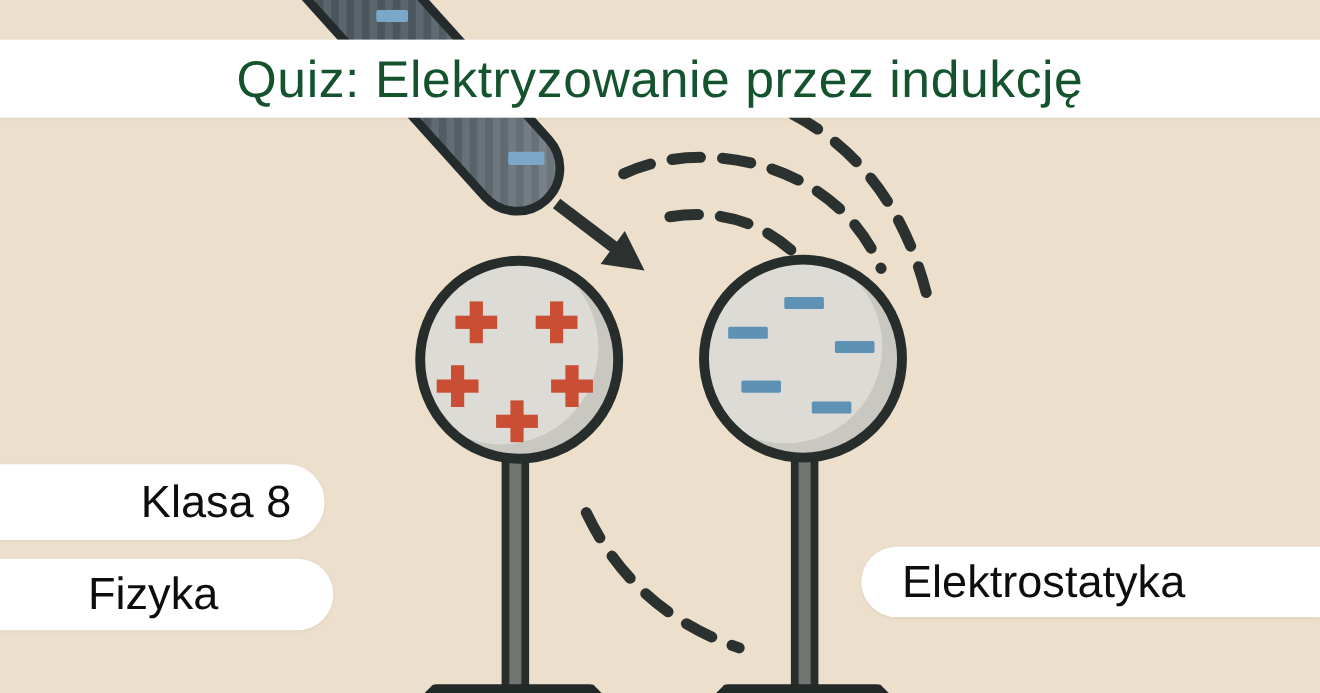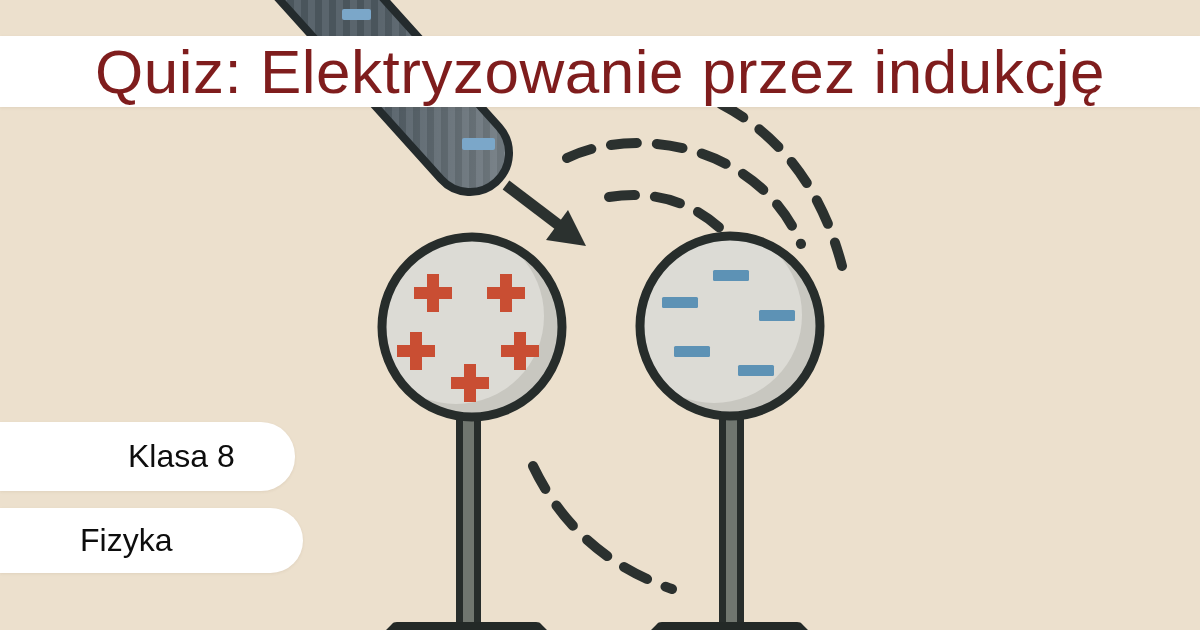--- a/index.html
+++ b/index.html
@@ -7,26 +7,26 @@
     position:relative;width:1200px;height:630px;background:#ece0cd;
     overflow:hidden;font-family:"Liberation Sans",sans-serif;
   }
   .illo{position:absolute;left:0;top:0;width:1200px;height:630px;}
   .banner{
     position:absolute;left:0;top:36px;width:100%;height:71px;background:#ffffff;
     display:flex;align-items:center;justify-content:center;
     box-shadow:0 1px 3px rgba(120,90,60,0.10);
   }
   .banner h1{
-    margin:0;font-size:62px;font-weight:400;color:#7f1d1d;letter-spacing:0.5px;
+    margin:0;font-size:47px;font-weight:400;color:#14532d;letter-spacing:0.5px;
     white-space:nowrap;
   }
   .badge{
     position:absolute;background:#ffffff;display:flex;align-items:center;
-    font-size:32px;color:#0d0d0d;box-sizing:border-box;white-space:nowrap;
+    font-size:41px;color:#0d0d0d;box-sizing:border-box;white-space:nowrap;
     box-shadow:0 1px 3px rgba(120,90,60,0.10);
   }
   .badge-grade{left:0;top:422px;width:295px;height:69px;border-radius:0 34px 34px 0;padding-left:128px;}
   .badge-subject{left:0;top:508px;width:303px;height:65px;border-radius:0 33px 33px 0;padding-left:80px;}
   .badge-topic{left:783px;right:0;top:497px;height:64px;border-radius:32px 0 0 32px;padding-left:37px;}
 </style>
 </head>
 <body>
 
 <div class="card">
@@ -136,14 +136,17 @@
   <div class="banner">
     <h1>Quiz: Elektryzowanie przez indukcję</h1>
   </div>
 
   <div class="badge badge-grade">
     <span>Klasa 8</span>
   </div>
   <div class="badge badge-subject">
     <span>Fizyka</span>
   </div>
+  <div class="badge badge-topic">
+    <span>Elektrostatyka</span>
+  </div>
 
 </div>
 
 </body></html>

